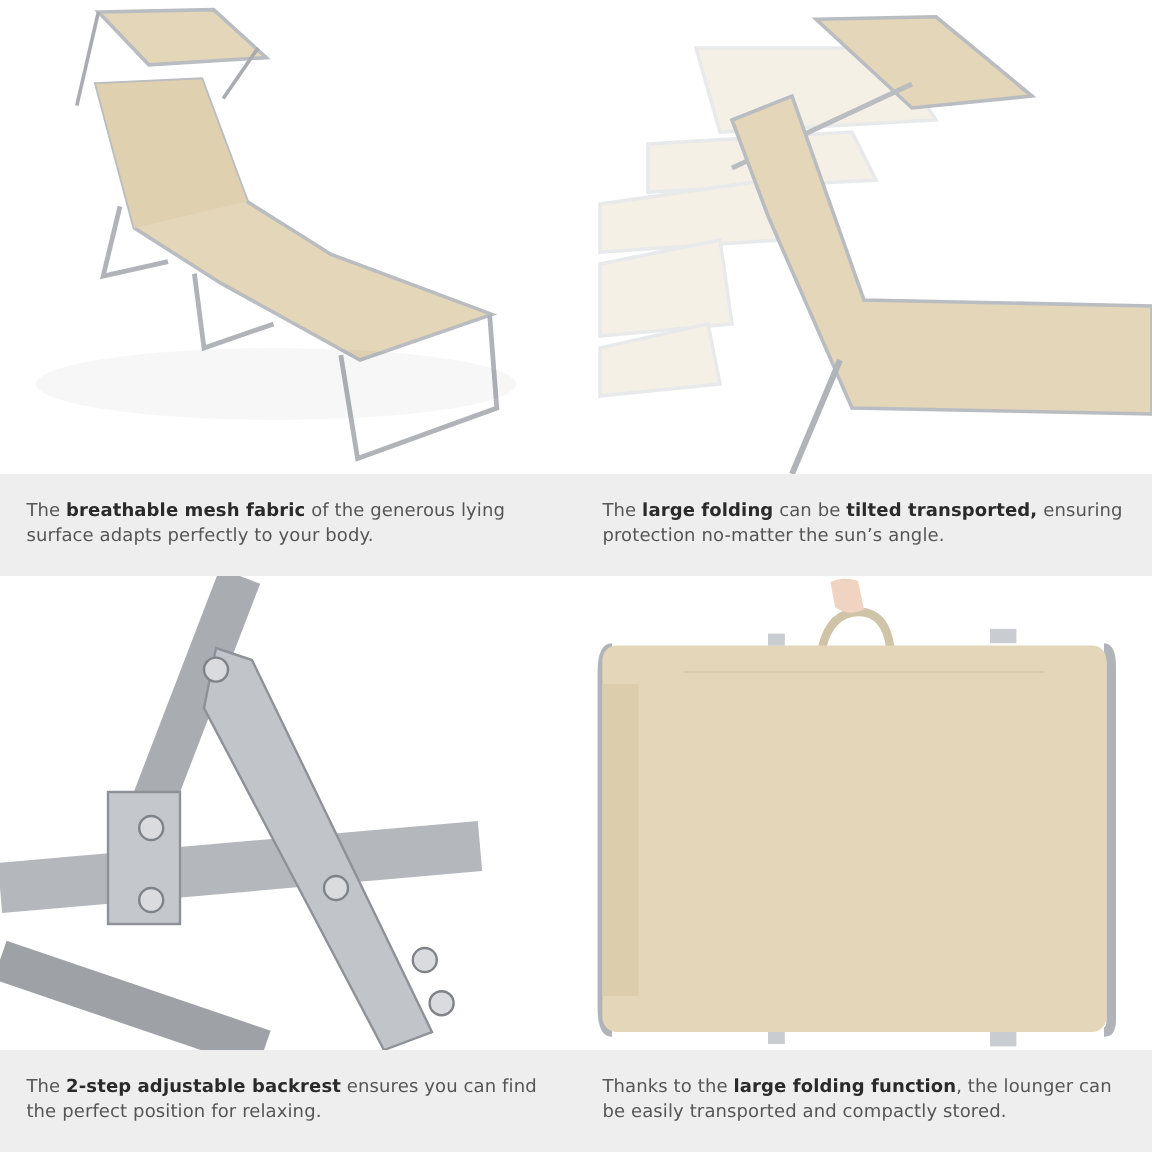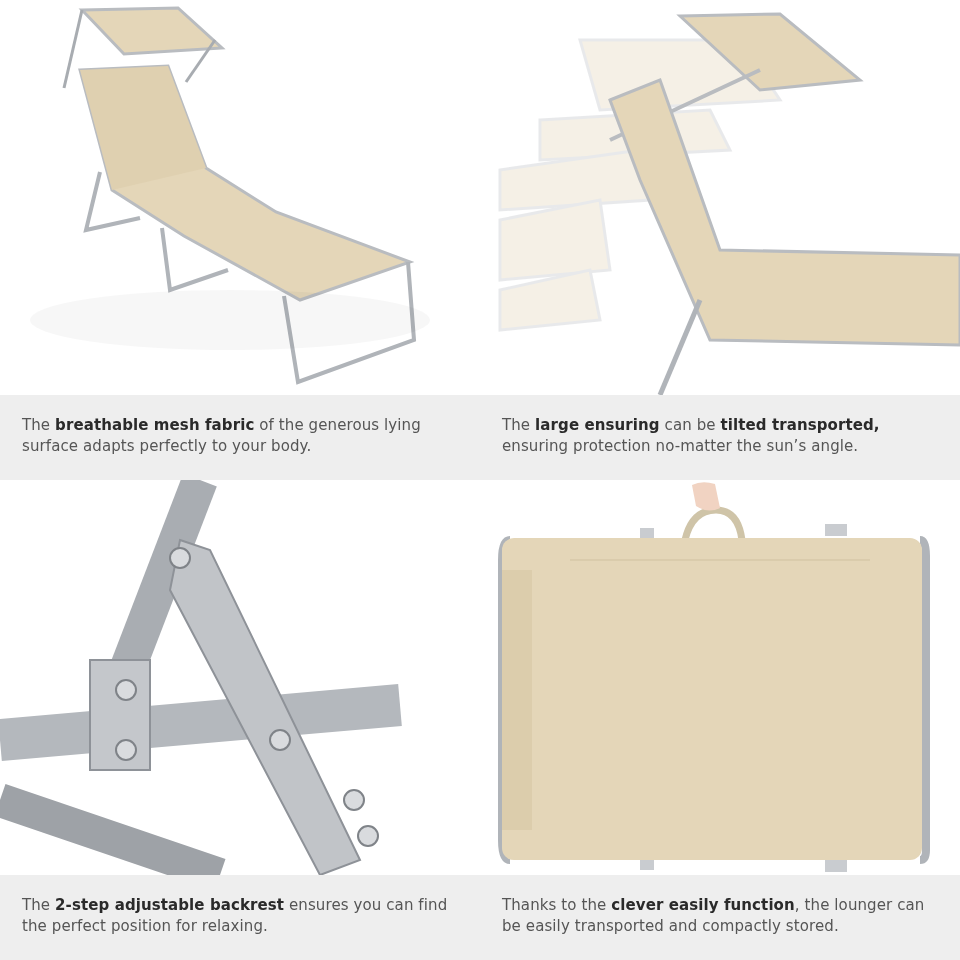--- a/index.html
+++ b/index.html
@@ -47,21 +47,21 @@
       <polygon points="130,100 180,80 240,250 480,255 480,345 230,340 160,180" fill="#e4d6b8" stroke="#b9bcc0" stroke-width="3"></polygon>
       <line x1="220" y1="300" x2="180" y2="395" stroke="#b0b4b9" stroke-width="5"></line>
     </svg>
   </div>
 
   <div class="caption">
     <p><span>The </span><b>breathable mesh fabric</b><span> of the generous lying surface adapts perfectly to your body.</span></p>
   </div>
 
   <div class="caption">
-    <p><span>The </span><b>large ensuring</b><span> can be </span><b>tilted transported,</b><span> ensuring protection no-matter the sun’s angle.</span></p>
+    <p><span>The </span><b>large folding</b><span> can be </span><b>tilted transported,</b><span> ensuring protection no-matter the sun’s angle.</span></p>
   </div>
 
   <div class="panel">
     <svg width="480" height="395" viewBox="0 0 480 395">
       <line x1="200" y1="0" x2="100" y2="260" stroke="#a9adb2" stroke-width="36"></line>
       <line x1="0" y1="260" x2="400" y2="225" stroke="#b4b8bd" stroke-width="42"></line>
       <line x1="0" y1="320" x2="220" y2="395" stroke="#9ea2a7" stroke-width="34"></line>
       <polygon points="180,60 210,70 360,380 320,395 170,110" fill="#c1c4c8" stroke="#8e9298" stroke-width="2"></polygon>
       <polygon points="90,180 150,180 150,290 90,290" fill="#c4c7cb" stroke="#8e9298" stroke-width="2"></polygon>
       <circle cx="180" cy="78" r="10" fill="#d9dbde" stroke="#7f8388" stroke-width="2"></circle>
@@ -87,16 +87,16 @@
       <rect x="160" y="380" width="14" height="10" fill="#c9ccd0"></rect>
       <rect x="345" y="380" width="22" height="12" fill="#c9ccd0"></rect>
     </svg>
   </div>
 
   <div class="caption">
     <p><span>The </span><b>2-step adjustable backrest</b><span> ensures you can find the perfect position for relaxing.</span></p>
   </div>
 
   <div class="caption">
-    <p><span>Thanks to the </span><b>clever easily function</b><span>, the lounger can be easily transported and compactly stored.</span></p>
+    <p><span>Thanks to the </span><b>large folding function</b><span>, the lounger can be easily transported and compactly stored.</span></p>
   </div>
 
 </div>
 
 </body></html>

